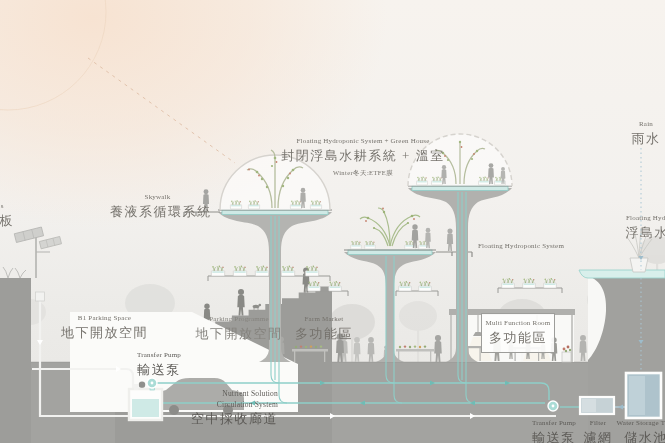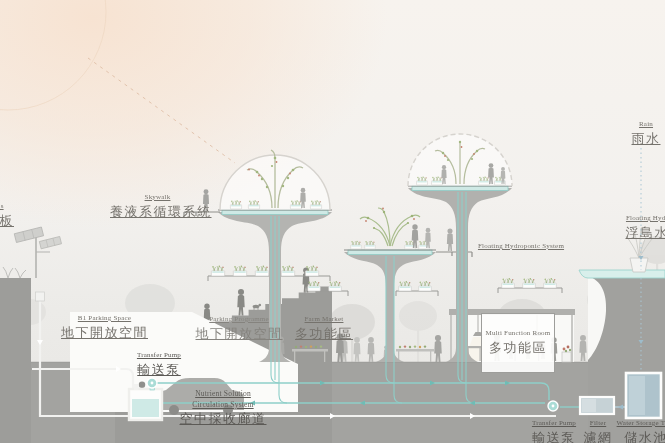--- a/index.html
+++ b/index.html
@@ -4,27 +4,27 @@
 <style>
   html,body{margin:0;padding:0;background:#e9e8e6;}
   #stage{
     position:relative;width:665px;height:443px;overflow:hidden;
     background:
       radial-gradient(420px 300px at 14% 4%, #f7e3d2 0%, rgba(247,227,210,.55) 38%, rgba(247,227,210,0) 70%),
       linear-gradient(180deg,#f7f3ee 0%,#f3f1ee 45%,#ecebe8 70%,#e7e6e3 100%);
     font-family:"Liberation Serif", serif;
   }
   svg{position:absolute;left:0;top:0;}
-  .lbl{position:absolute;text-align:center;color:#75726c;line-height:1.4;letter-spacing:.2px;white-space:nowrap;text-decoration:underline;}
+  .lbl{position:absolute;text-align:center;color:#75726c;line-height:1.4;letter-spacing:.2px;white-space:nowrap;}
   .lbl .en{display:block;font-size:7px;}
   .lbl .zh{display:block;font-size:13px;letter-spacing:1.5px;}
   .lbl .note{display:block;font-size:6.5px;margin-top:3px;letter-spacing:.4px;}
   .lbl.dark{color:#5c5a56;}
-  .lbl.left{text-align:center;}
-  .mfr-box{display:inline-block;border:1px solid #9d9d9a;background:rgba(253,253,252,.92);padding:15px 4px;}
+  .lbl.left{text-align:right;}
+  .mfr-box{display:inline-block;border:1px solid #9d9d9a;background:rgba(253,253,252,.92);padding:5px 4px;}
 </style>
 </head>
 <body>
 
 <div id="stage">
 
 <svg width="665" height="443" viewBox="0 0 665 443">
   <defs>
     <g id="p">
       <circle cx="0" cy="-21" r="2.7"></circle>
@@ -405,20 +405,25 @@
 <div class="lbl" style="left:-85px;top:202px;width:140px">
   <span class="en">Solar Panels</span>
       <span class="zh">太陽能板</span>
 </div>
 
 <div class="lbl" style="left:110px;top:193px;width:95px">
   <span class="en">Skywalk</span>
       <span class="zh">養液系循環系統</span>
 </div>
 
+<div class="lbl" style="left:258px;top:137px;width:210px">
+  <span class="en">Floating Hydroponic System + Green House</span>
+  <span class="zh">封閉浮島水耕系統 + 溫室</span>
+  <span class="note">Winter冬天:ETFE膜</span>
+</div>
 
 <div class="lbl" style="left:455px;top:242px;width:132px">
   <span class="en">Floating Hydroponic System</span>
 </div>
 
 <div class="lbl" style="left:599px;top:214px;width:140px">
   <span class="en">Floating Hydroponic System</span>
       <span class="zh">浮島水耕系統</span>
 </div>
 

